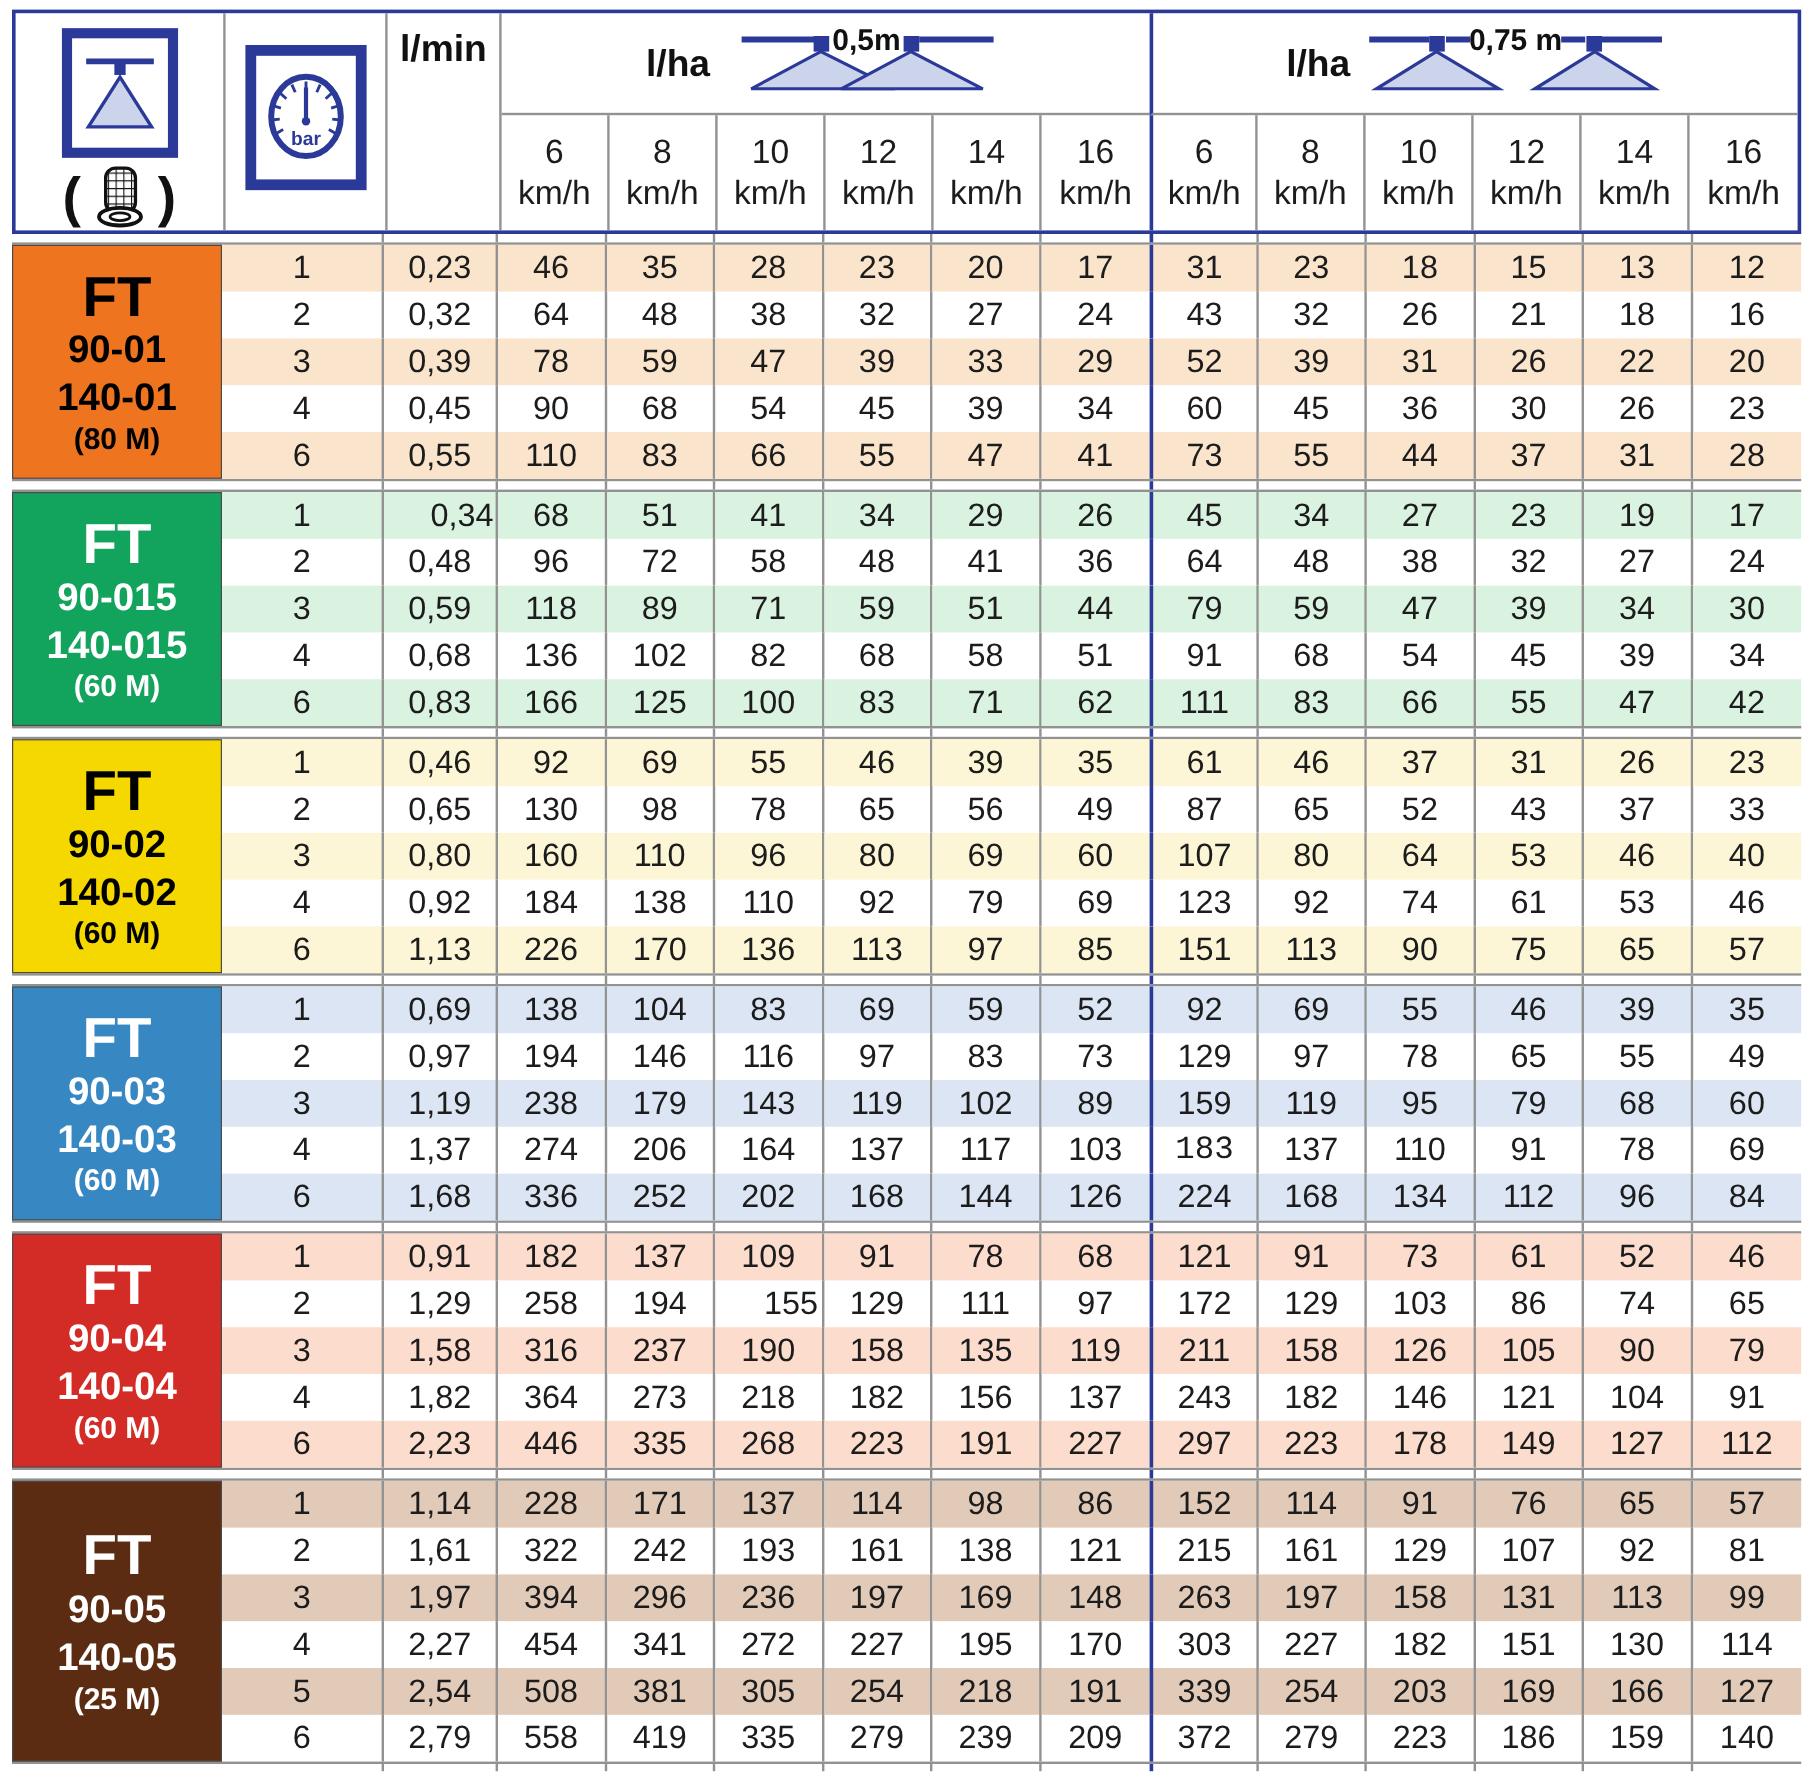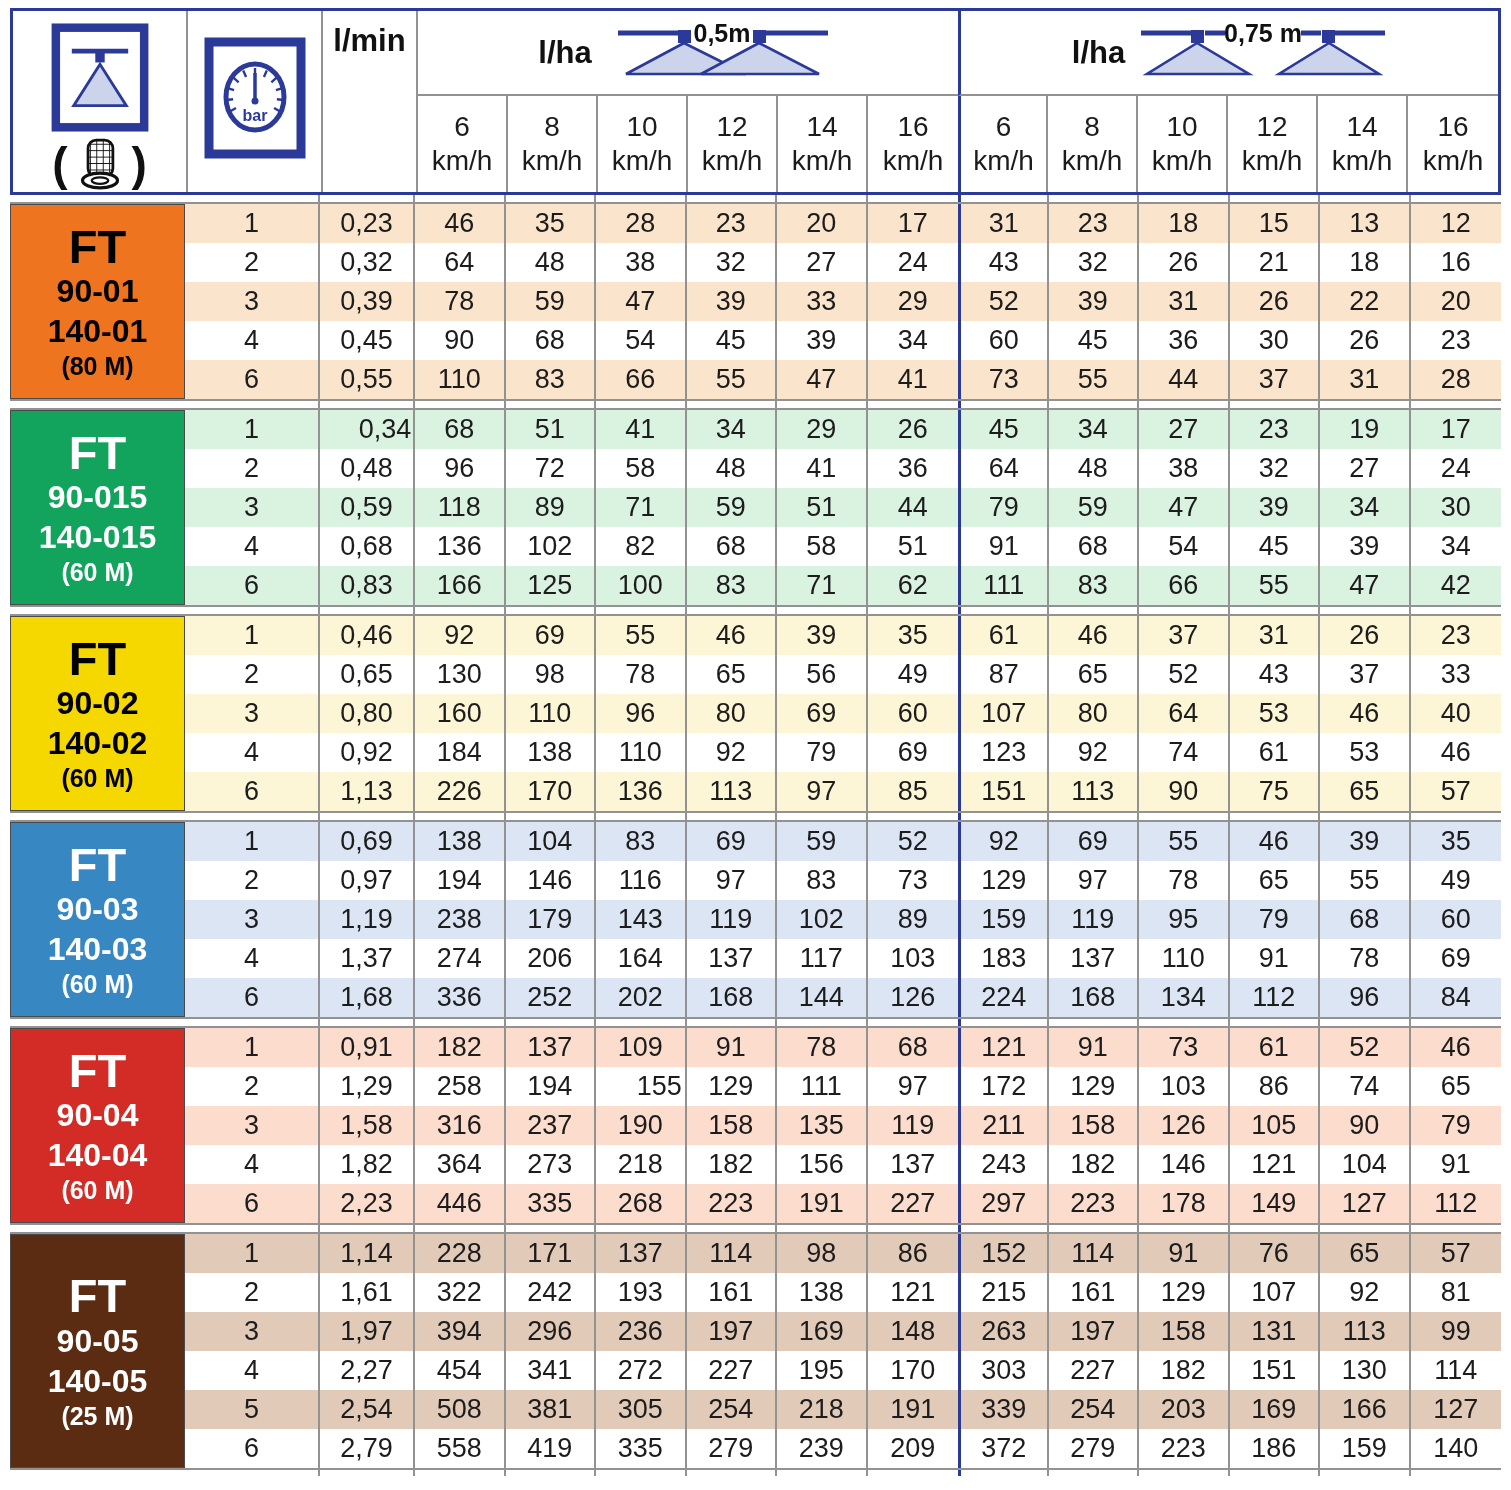--- a/index.html
+++ b/index.html
@@ -530,21 +530,21 @@
         <div class="cell stripe" style="grid-area: 3 / 14;">68</div>
         <div class="cell no-right stripe" style="grid-area: 3 / 15;">60</div>
         <div class="cell" style="grid-area: 4 / 2;">4</div>
         <div class="cell" style="grid-area: 4 / 3;">1,37</div>
         <div class="cell" style="grid-area: 4 / 4;">274</div>
         <div class="cell" style="grid-area: 4 / 5;">206</div>
         <div class="cell" style="grid-area: 4 / 6;">164</div>
         <div class="cell" style="grid-area: 4 / 7;">137</div>
         <div class="cell" style="grid-area: 4 / 8;">117</div>
         <div class="cell no-right" style="grid-area: 4 / 9;">103</div>
-        <div class="cell blue-left" style="grid-area: 4 / 10;">183</div>
+        <div class="cell blue-left" style="grid-area: 4 / 10; font-family: Liberation Mono, monospace;">183</div>
         <div class="cell" style="grid-area: 4 / 11;">137</div>
         <div class="cell" style="grid-area: 4 / 12;">110</div>
         <div class="cell" style="grid-area: 4 / 13;">91</div>
         <div class="cell" style="grid-area: 4 / 14;">78</div>
         <div class="cell no-right" style="grid-area: 4 / 15;">69</div>
         <div class="cell stripe" style="grid-area: 5 / 2;">6</div>
         <div class="cell stripe" style="grid-area: 5 / 3;">1,68</div>
         <div class="cell stripe" style="grid-area: 5 / 4;">336</div>
         <div class="cell stripe" style="grid-area: 5 / 5;">252</div>
         <div class="cell stripe" style="grid-area: 5 / 6;">202</div>

